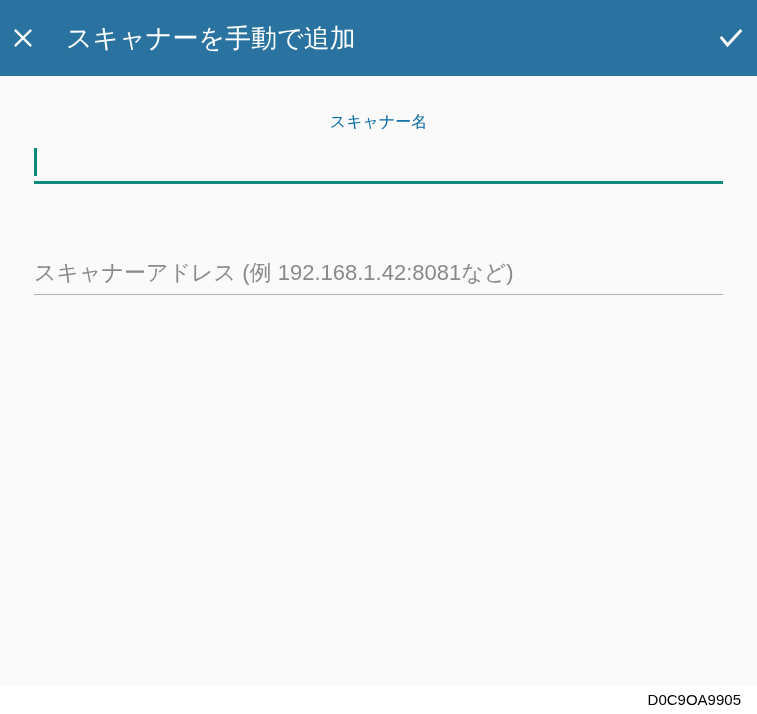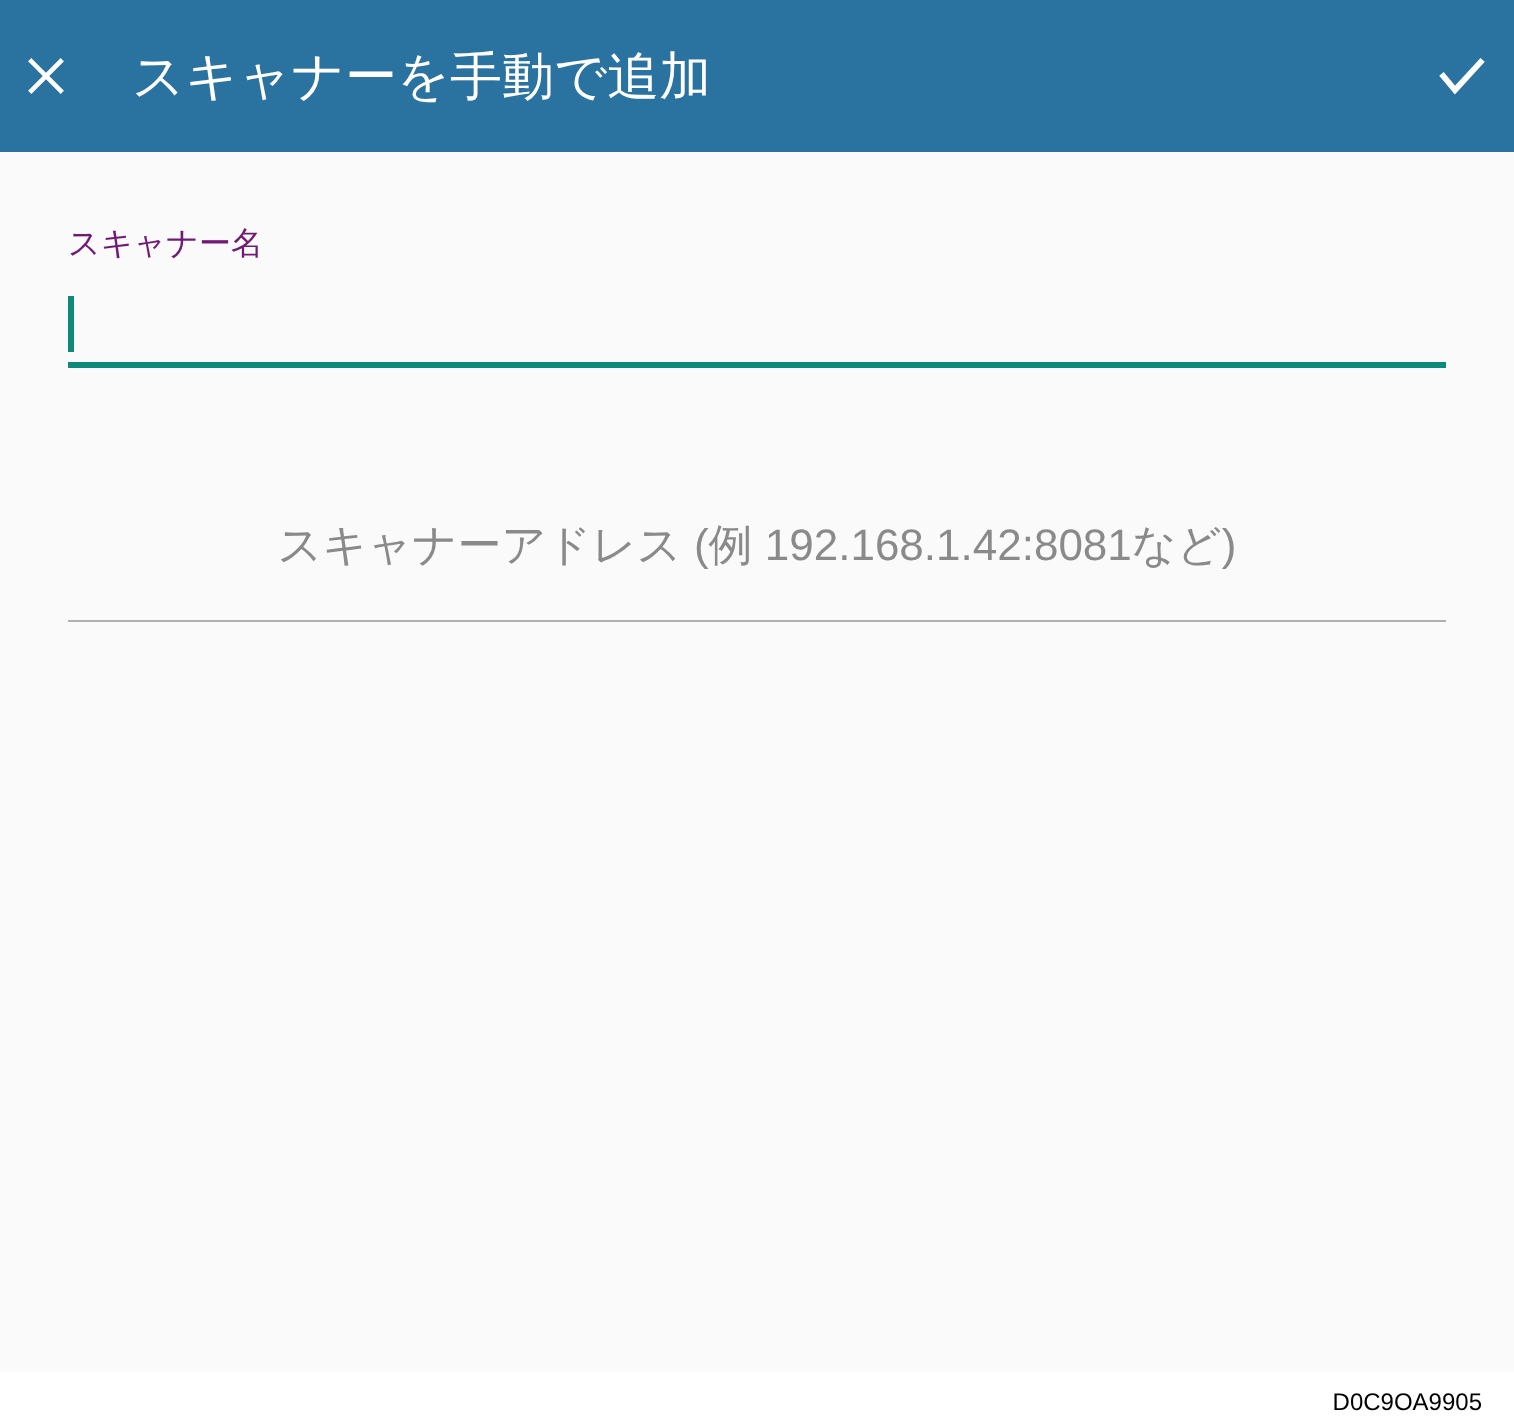--- a/index.html
+++ b/index.html
@@ -61,38 +61,38 @@
       flex: 1;
       background: #fafafa;
       padding: 36px 34px 0 34px;
     }
     .field-group {
       margin-bottom: 68px;
       position: relative;
     }
     .field-label {
       font-size: 16px;
-      color: #701a75;
+      color: #0369a1;
       display: block;
       margin-bottom: 8px;
+      text-align: center;
     }
     .text-input {
       width: 100%;
       border: none;
       border-bottom: 3px solid #0e8a7a;
       background: transparent;
       font-size: 22px;
       padding: 8px 0 6px 0;
       outline: none;
       color: #333333;
     }
     .field-group.inactive .text-input {
       border-bottom: 1px solid #b0b0b0;
-      padding-bottom: 24px;
-      text-align: center;
+      padding-bottom: 8px;
     }
     .field-group.inactive .text-input::placeholder {
       color: #8a8a8a;
       font-size: 22px;
     }
     .cursor {
       position: absolute;
       left: 0;
       bottom: 8px;
       width: 3px;
@@ -100,21 +100,21 @@
       background: #0e8a7a;
       animation: blink 1s step-end infinite;
     }
     @keyframes blink {
       50% { opacity: 0; }
     }
     .footer-id {
       position: absolute;
       bottom: 6px;
       right: 16px;
-      font-size: 12px;
+      font-size: 15px;
       color: #000000;
       font-family: Arial, sans-serif;
     }
   </style>
 </head>
 <body>
 
 <div class="container">
   <div class="header">
     <div class="close-btn">

